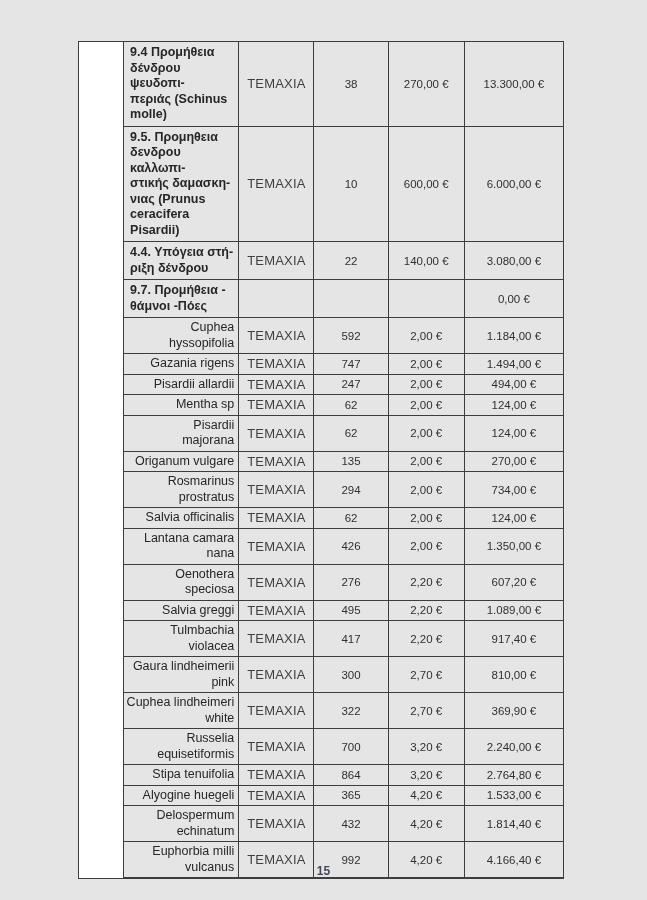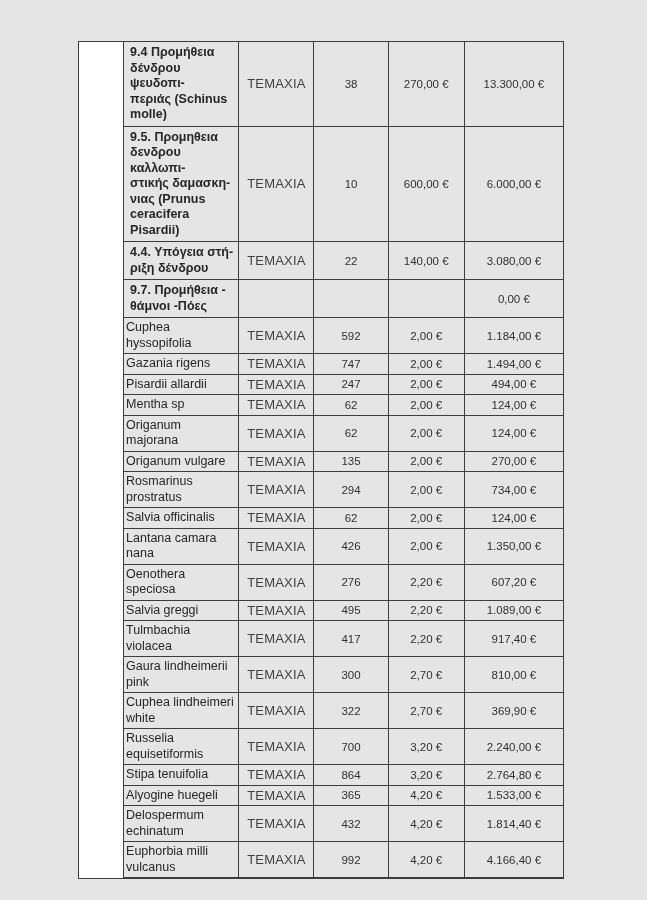--- a/index.html
+++ b/index.html
@@ -40,20 +40,21 @@
     white-space: pre-line;
     color: #262626;
   }
   td.desc-item {
     font-weight: bold;
     text-align: left;
     padding: 3px 3px 3px 6px;
   }
   td.desc-plant {
     font-weight: normal;
+    text-align: right;
     padding: 2px 4px 2px 2px;
   }
   td.unit {
     text-align: center;
     font-size: 13px;
     color: #3f3f3f;
     letter-spacing: 0.2px;
     padding: 2px 1px;
   }
   td.qty, td.price, td.total {
@@ -155,21 +156,21 @@
           <td class="total">494,00 €</td>
         </tr>
         <tr>
           <td class="desc desc-plant">Mentha sp</td>
           <td class="unit">ΤΕΜΑΧΙΑ</td>
           <td class="qty">62</td>
           <td class="price">2,00 €</td>
           <td class="total">124,00 €</td>
         </tr>
         <tr>
-          <td class="desc desc-plant">Origanum
+          <td class="desc desc-plant">Pisardii
 majorana</td>
           <td class="unit">ΤΕΜΑΧΙΑ</td>
           <td class="qty">62</td>
           <td class="price">2,00 €</td>
           <td class="total">124,00 €</td>
         </tr>
         <tr>
           <td class="desc desc-plant">Origanum vulgare</td>
           <td class="unit">ΤΕΜΑΧΙΑ</td>
           <td class="qty">135</td>
@@ -272,14 +273,15 @@
           <td class="desc desc-plant">Euphorbia milli
 vulcanus</td>
           <td class="unit">ΤΕΜΑΧΙΑ</td>
           <td class="qty">992</td>
           <td class="price">4,20 €</td>
           <td class="total">4.166,40 €</td>
         </tr>
       </tbody>
   </table>
 
+  <div class="page-number">15</div>
 
 </div>
 
 </body></html>

